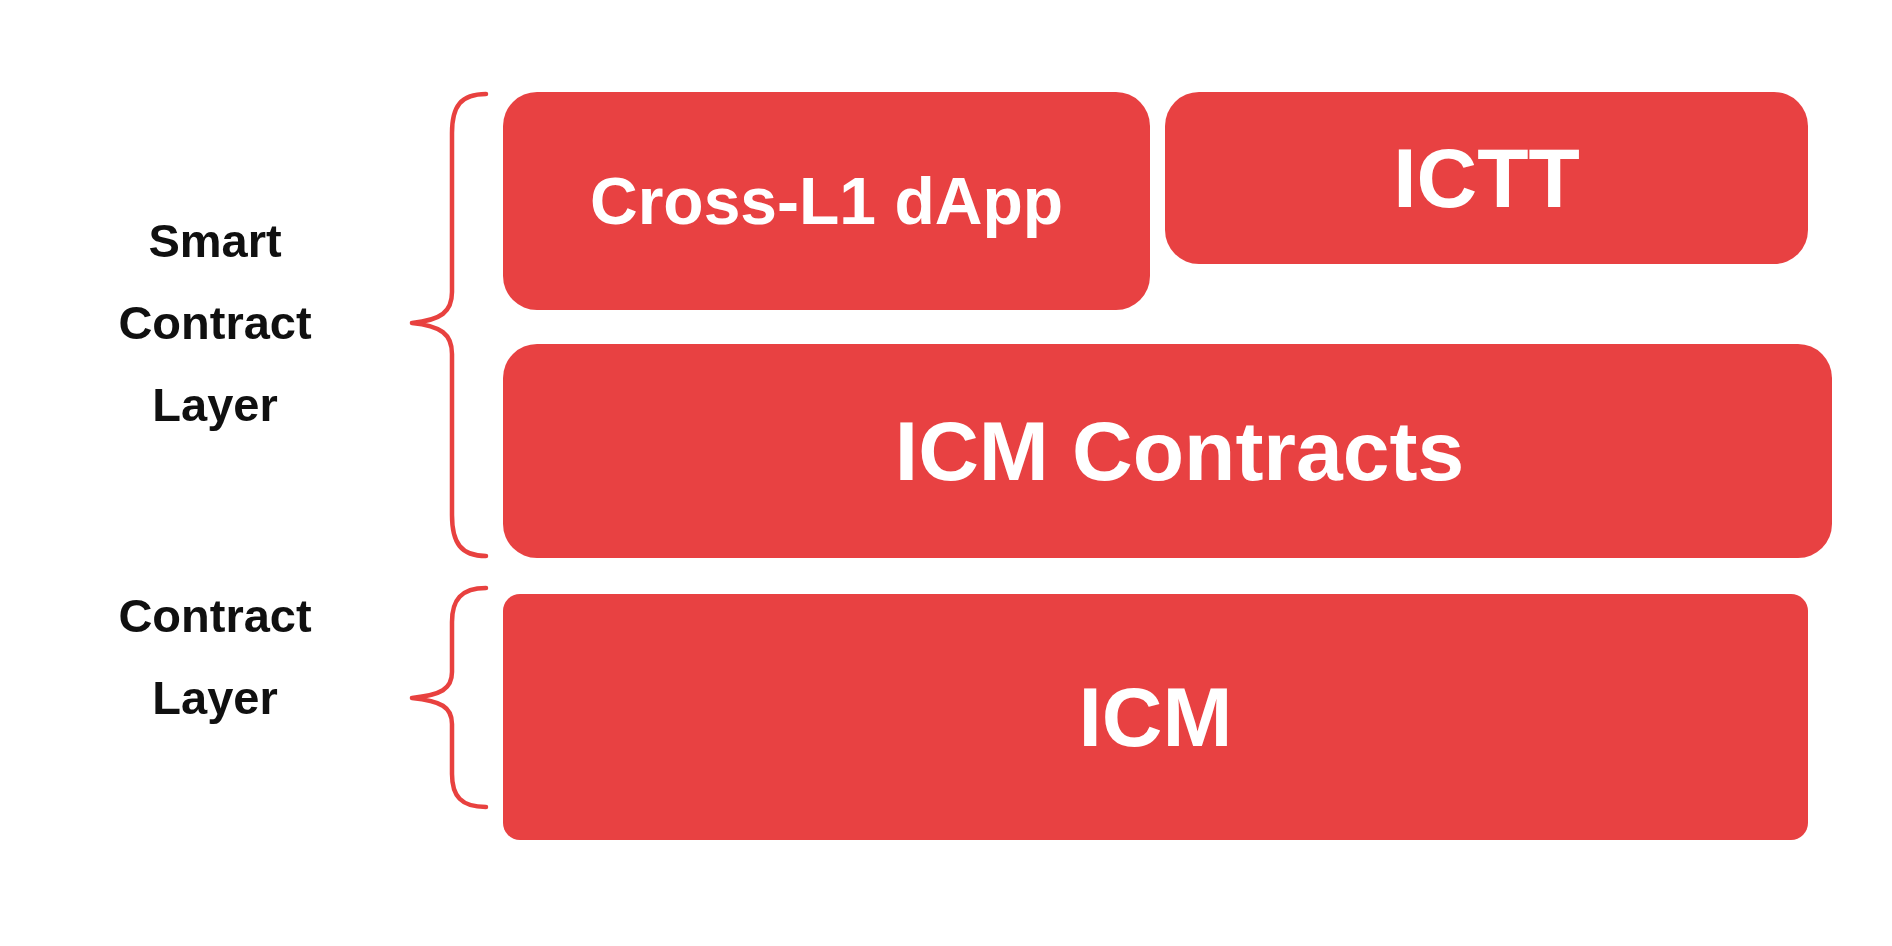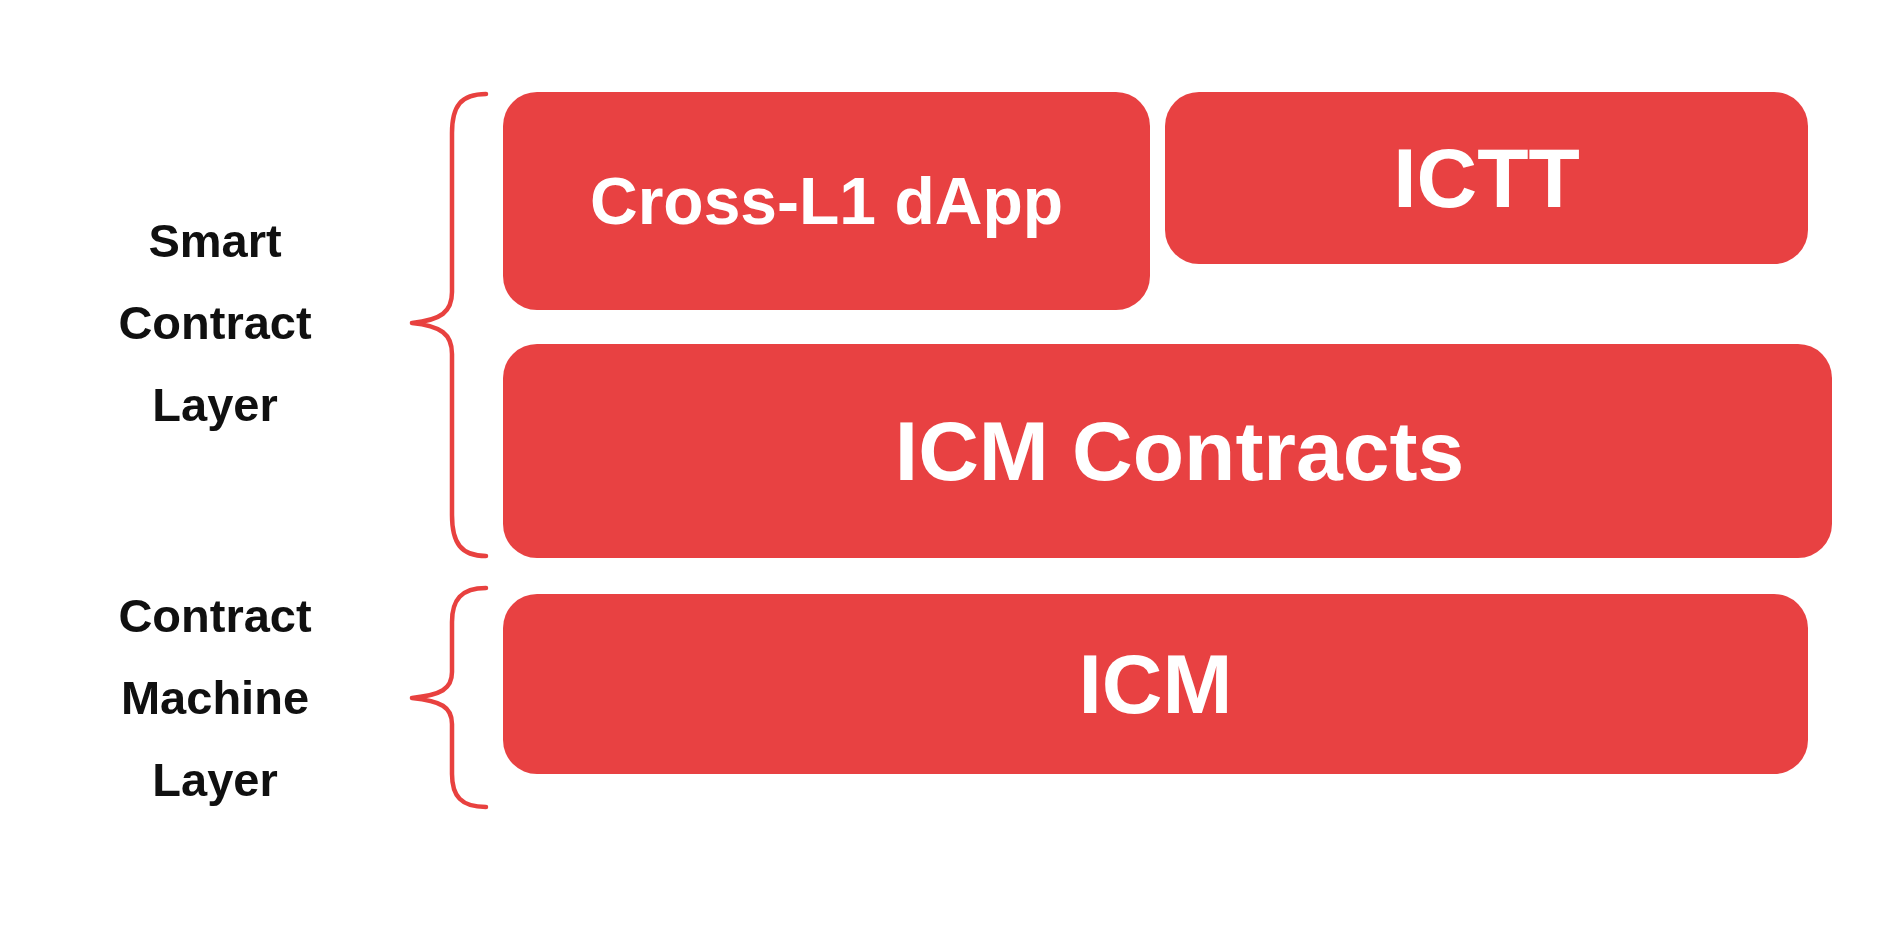--- a/index.html
+++ b/index.html
@@ -64,38 +64,38 @@
   .box-ictt {
     left: 1165px; top: 92px; width: 643px; height: 172px;
     font-size: 84px;
   }
   .box-icm-contracts {
     left: 503px; top: 344px; width: 1305px; height: 214px;
     font-size: 84px;
     padding-left: 24px;
   }
   .box-icm {
-    left: 503px; top: 594px; width: 1305px; height: 180px;
+    left: 503px; top: 594px; width: 1305px; height: 246px;
     font-size: 84px;
+    border-radius: 17px;
   }
 </style>
 </head>
 <body>
 
 <div class="canvas">
 
   <div class="side-label smart-contract">
     <span class="line">Smart</span>
     <span class="line">Contract</span>
     <span class="line">Layer</span>
   </div>
 
   <div class="side-label virtual-machine">
     <span class="line">Contract</span>
-    <span class="line">Machine</span>
     <span class="line">Layer</span>
   </div>
 
   <svg class="brace smart-contract" width="100" height="490" viewBox="400 80 100 490" aria-hidden="true">
     <path d="M 486 94
              C 461 94 452 106 452 133
              L 452 292
              C 452 312 441 320 412 323
              C 441 326 452 334 452 354
              L 452 515

